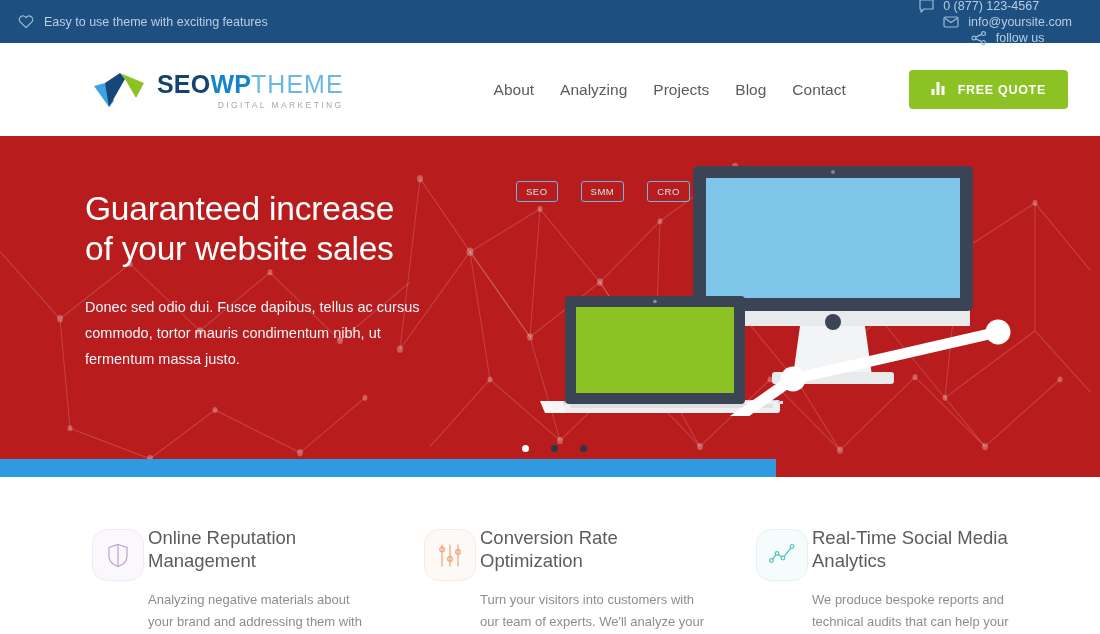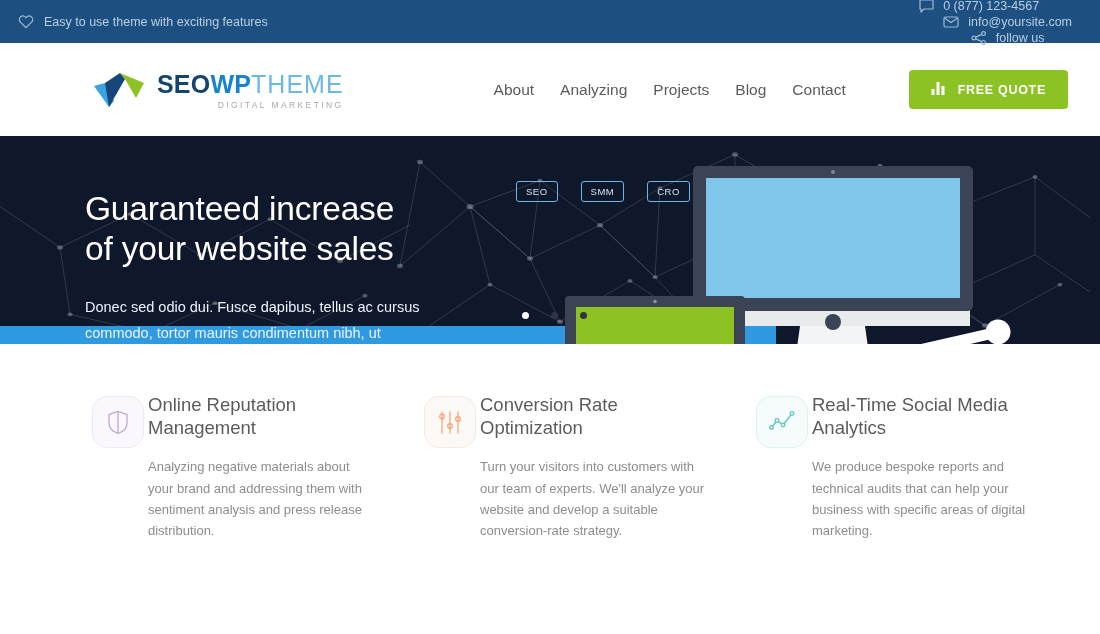--- a/index.html
+++ b/index.html
@@ -78,22 +78,22 @@
     gap: 12px;
     font-size: 12.5px;
     font-weight: bold;
     letter-spacing: .7px;
     cursor: pointer;
   }
 
   
   .hero {
     position: relative;
-    height: 208px;
-    background: #0f172a;
+    height: 341px;
+    background: #b91c1c;
     overflow: hidden;
   }
   .hero-net { position: absolute; inset: 0; width: 100%; height: 100%; }
   .hero-band {
     position: absolute; left: 0; bottom: 0; width: 70.5%; height: 18px;
     background: #2f9ae0;
   }
   .hero-copy {
     position: absolute;
     left: 85px; top: 53px;

